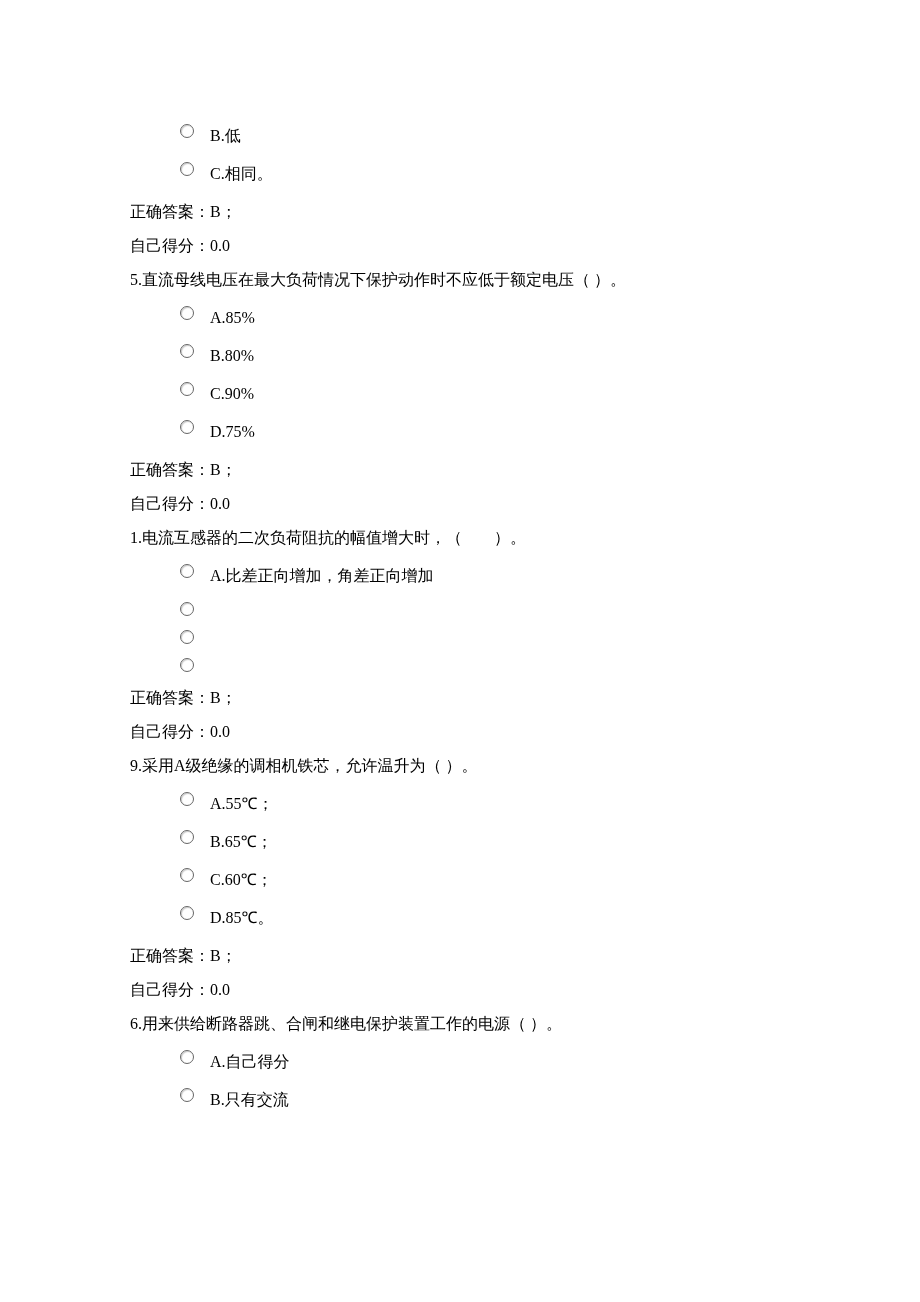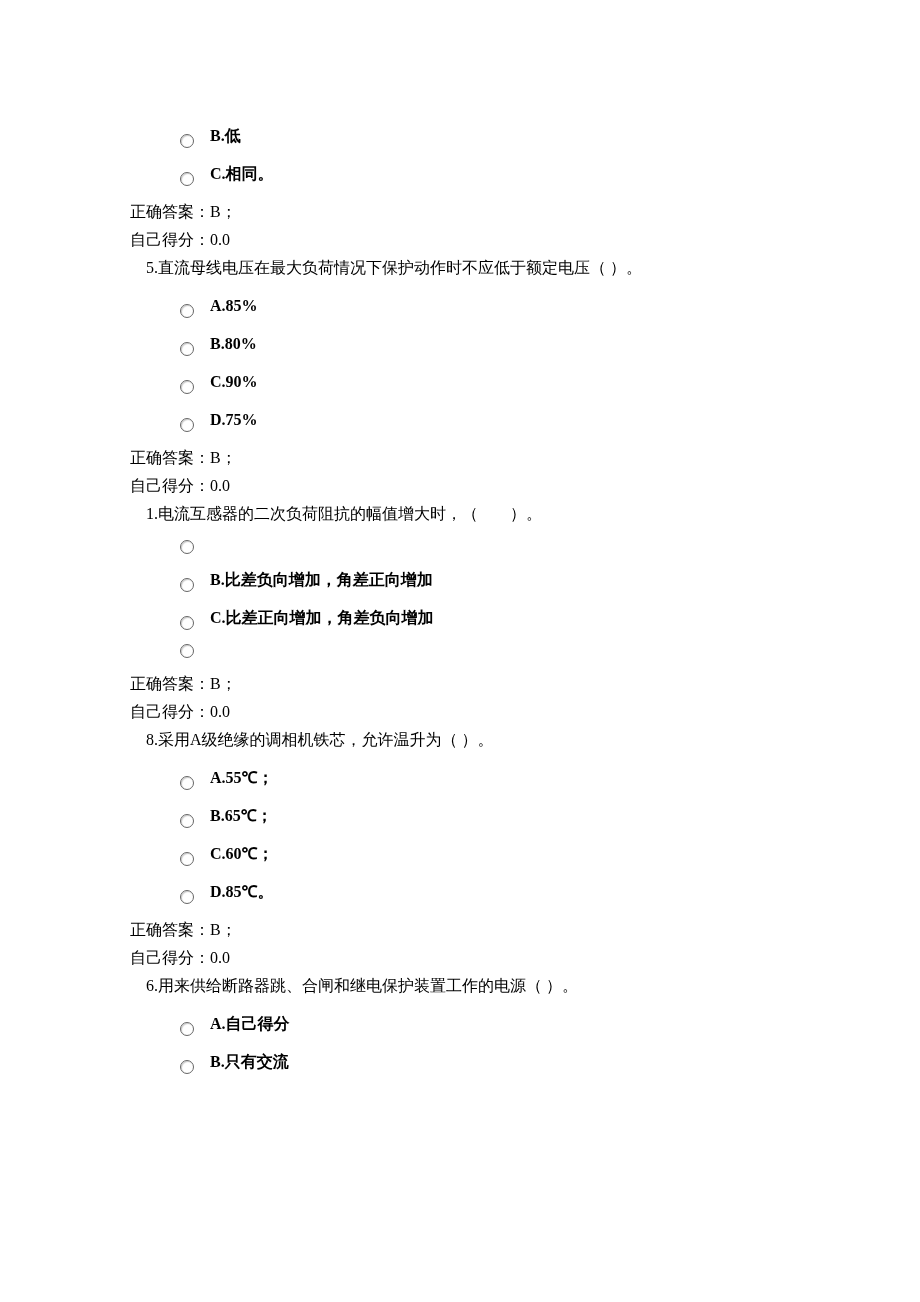--- a/index.html
+++ b/index.html
@@ -8,41 +8,40 @@
     color: #000;
     background: #fff;
     margin: 0;
     padding: 110px 130px 60px 130px;
     width: 920px;
     box-sizing: border-box;
     line-height: 1.5;
   }
   .option {
     display: flex;
-    align-items: flex-end;
+    align-items: flex-start;
     margin: 14px 0 14px 50px;
-    font-weight: bold;
   }
   .radio {
     width: 14px;
     height: 14px;
     min-width: 14px;
     border: 1px solid #666;
     border-radius: 50%;
     margin-right: 16px;
     box-sizing: border-box;
     background: #fff;
     box-shadow: inset 1px 1px 1px rgba(0,0,0,0.2);
   }
   .question {
-    margin: 4px 16px;
+    margin: 4px 0;
     font-family: Liberation Serif, serif;
   }
   .meta {
-    margin: 4px 0;
+    margin: 10px 0;
   }
 </style>
 </head>
 <body>
 
 <div class="option">
   <span class="radio"></span>
   <span>B.低</span>
 </div>
 <div class="option">
@@ -68,36 +67,35 @@
 <div class="option">
     <span class="radio"></span>
     <span>D.75%</span>
   </div>
 
 <div class="meta">正确答案：B；</div>
 <div class="meta">自己得分：0.0</div>
 <div class="question">1.电流互感器的二次负荷阻抗的幅值增大时，（　　）。</div>
 <div class="option">
     <span class="radio"></span>
+    <span>A.比差正向增加，角差正向增加</span>
   </div>
 <div class="option">
     <span class="radio"></span>
-    <span>B.比差负向增加，角差正向增加</span>
   </div>
 <div class="option">
     <span class="radio"></span>
-    <span>C.比差正向增加，角差负向增加</span>
   </div>
 <div class="option">
     <span class="radio"></span>
   </div>
 
 <div class="meta">正确答案：B；</div>
 <div class="meta">自己得分：0.0</div>
-<div class="question">8.采用A级绝缘的调相机铁芯，允许温升为（ ）。</div>
+<div class="question">9.采用A级绝缘的调相机铁芯，允许温升为（ ）。</div>
 <div class="option">
     <span class="radio"></span>
     <span>A.55℃；</span>
   </div>
 <div class="option">
     <span class="radio"></span>
     <span>B.65℃；</span>
   </div>
 <div class="option">
     <span class="radio"></span>

